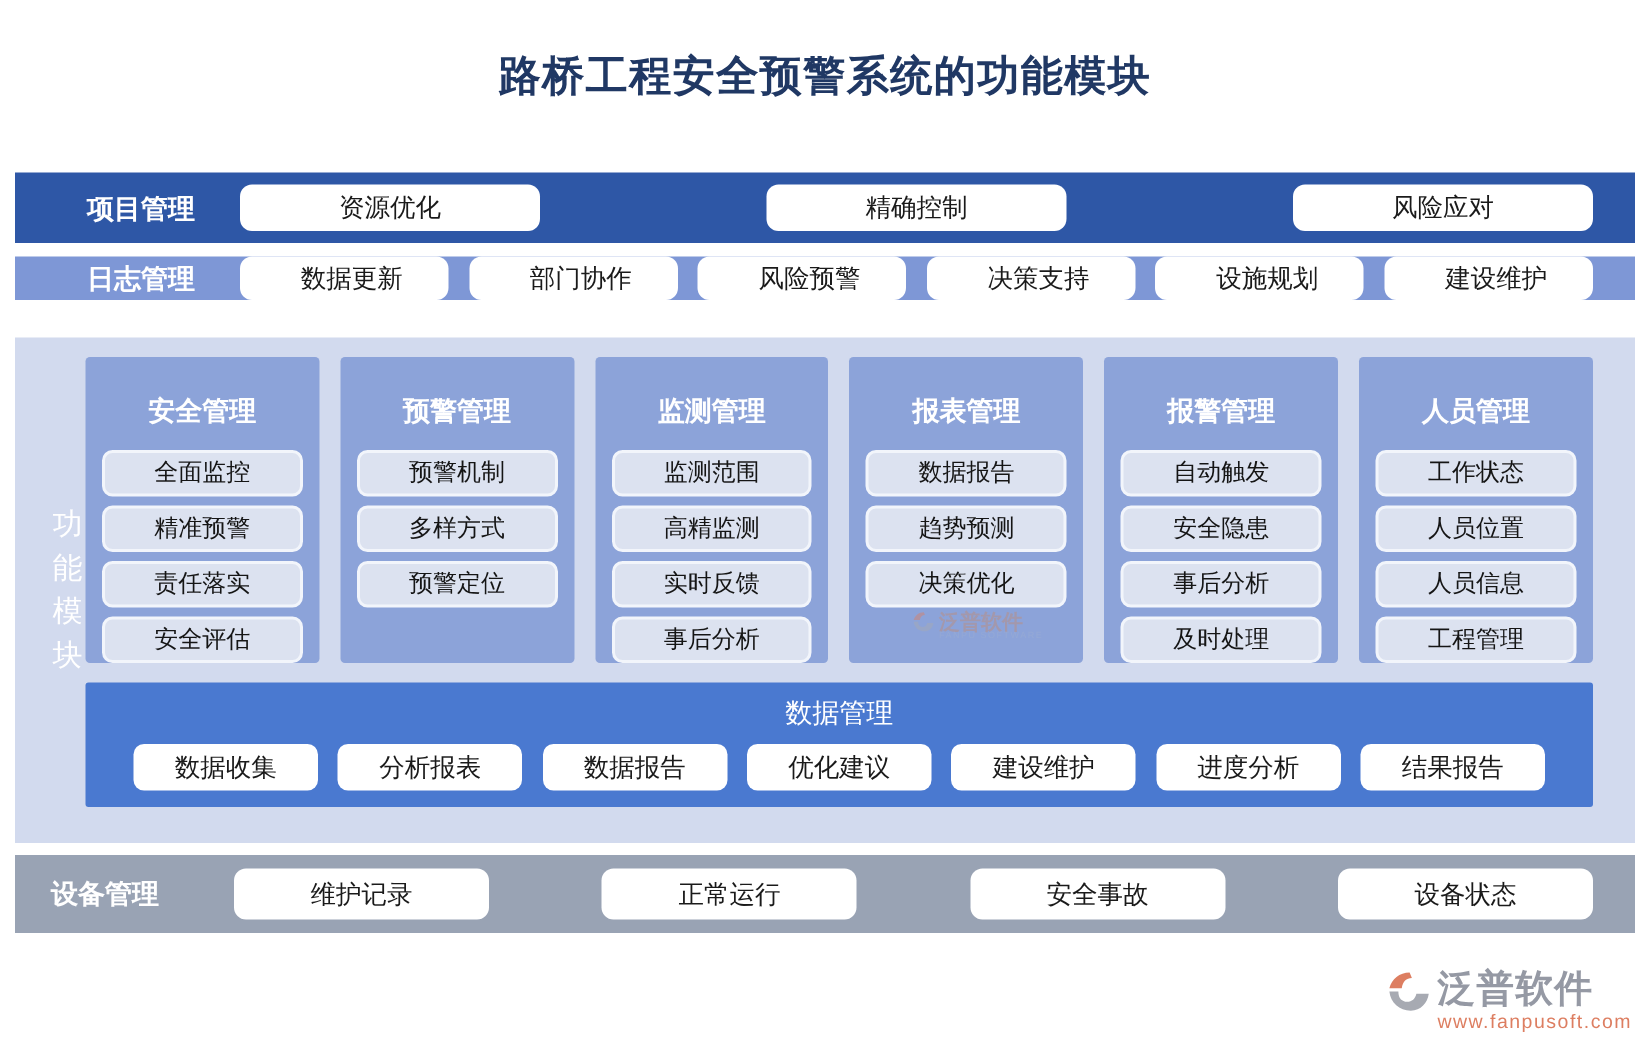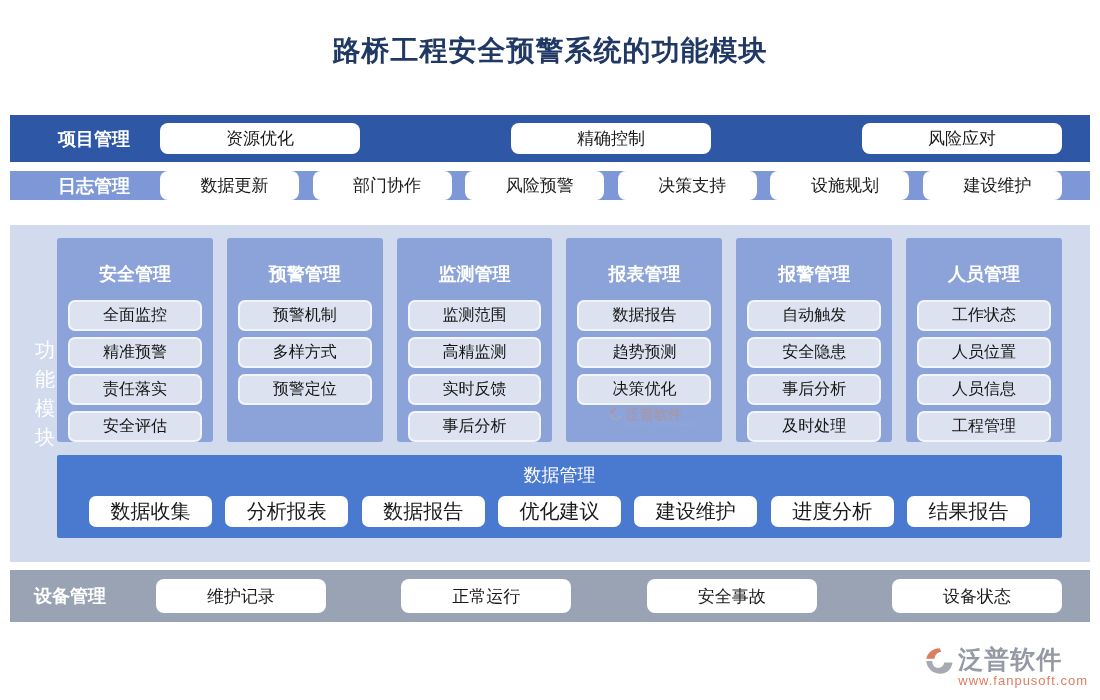--- a/index.html
+++ b/index.html
@@ -51,21 +51,21 @@
     display:flex;align-items:center;justify-content:center;
   }
   .data-band{
     position:absolute;left:47px;top:230px;width:1005px;height:83px;
     background:#4A79D0;border-radius:2px;
   }
   .db-title{text-align:center;color:#ffffff;font-weight:normal;font-size:18px;margin-top:8px;}
   .db-buttons{display:flex;justify-content:space-between;margin:9px 32px 0;}
   .db-btn{
     width:123px;height:31px;background:#ffffff;border:none;border-radius:7px;
-    font-size:20px;color:#1a1a1a;font-family:inherit;cursor:pointer;
+    font-size:17px;color:#1a1a1a;font-family:inherit;cursor:pointer;
     display:flex;align-items:center;justify-content:center;
   }
   
   .watermark{
     position:absolute;left:598px;top:182px;opacity:0.45;
     display:flex;align-items:flex-start;gap:3px;pointer-events:none;
   }
   .wm-text{color:#C08B76;font-size:14px;font-weight:bold;line-height:14px;}
   .wm-sub{color:#9FB0D0;font-size:6px;letter-spacing:1px;}
   

